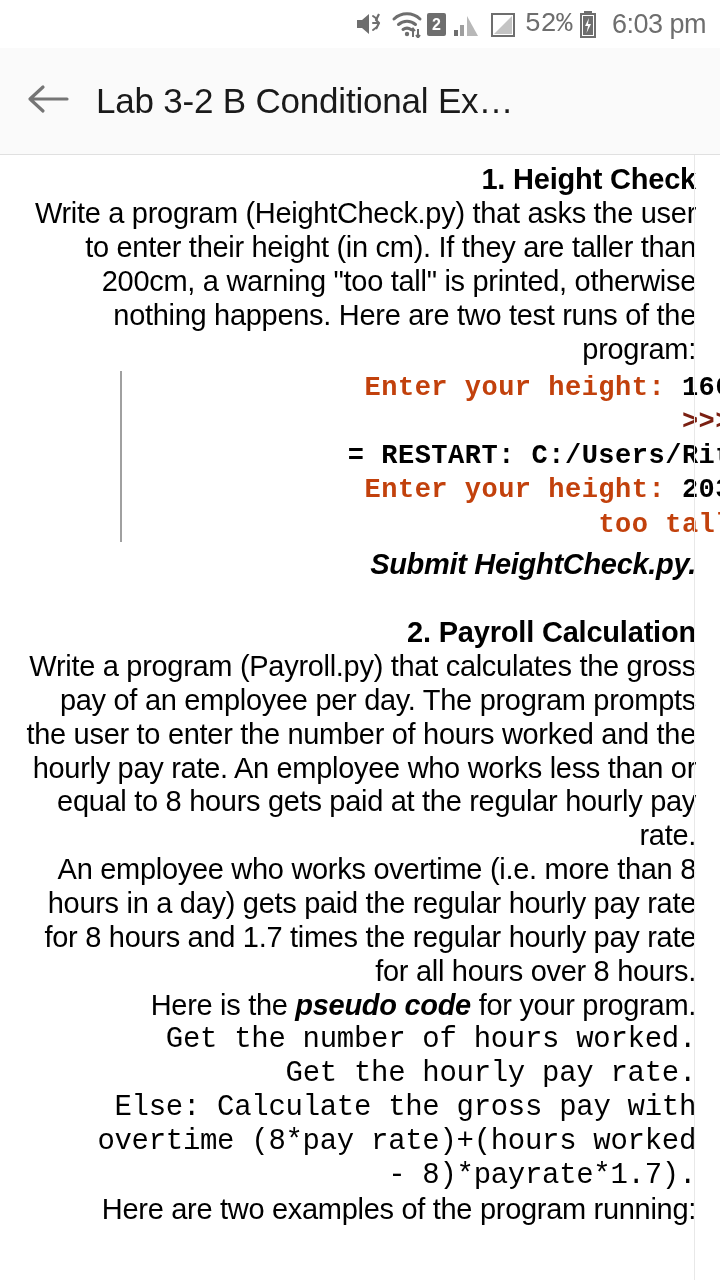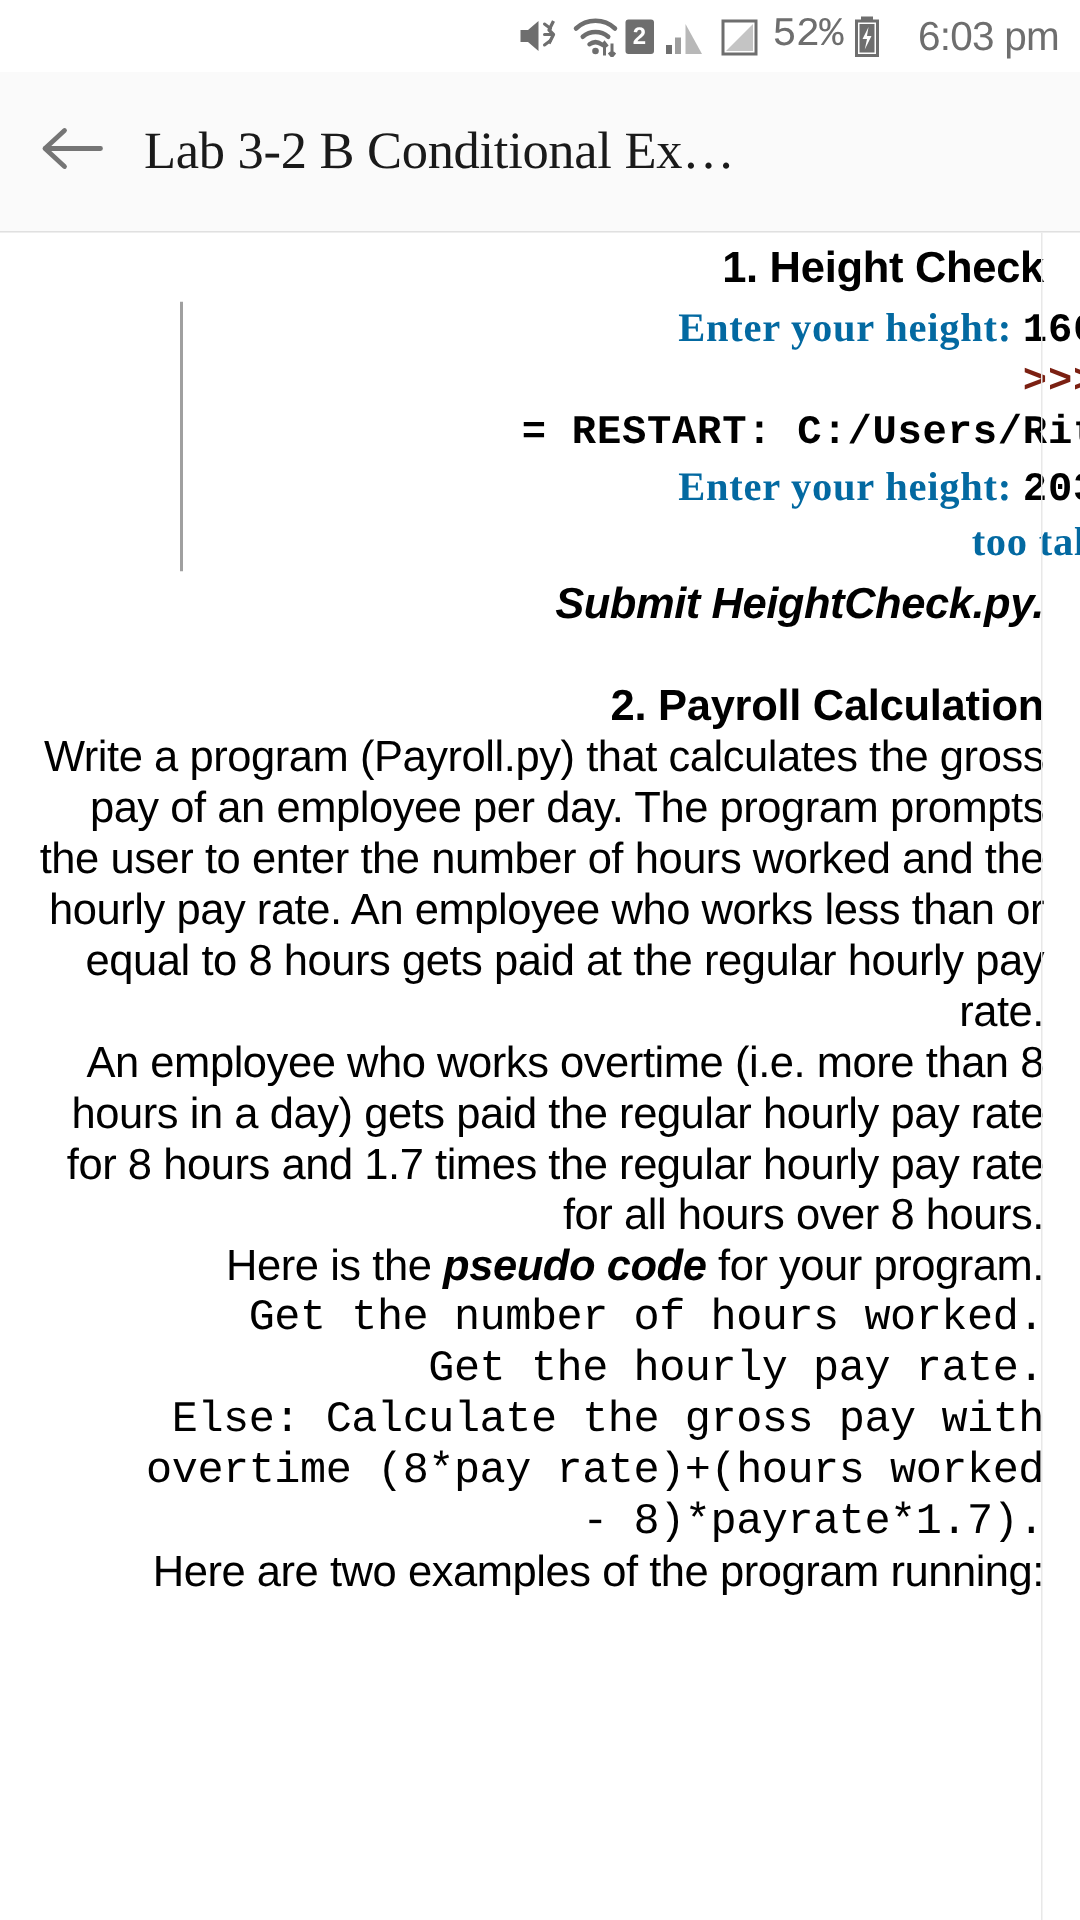--- a/index.html
+++ b/index.html
@@ -48,21 +48,21 @@
     font-size: 27px;
     color: #6e6e6e;
     letter-spacing: -0.5px;
     font-family: Liberation Mono, monospace;
   }
   .clock {
     font-size: 27px;
     color: #6e6e6e;
     letter-spacing: -0.5px;
     font-family: "Liberation Sans", sans-serif;
-    margin-left: 18px;
+    margin-left: 8px;
   }
 
   
   .app-bar {
     height: 107px;
     background: #fafafa;
     border-bottom: 1px solid #e0e0e0;
     display: flex;
     align-items: center;
     box-sizing: border-box;
@@ -70,21 +70,21 @@
   .back-btn {
     width: 96px;
     display: flex;
     align-items: center;
     justify-content: center;
     cursor: pointer;
   }
   .app-title {
     font-size: 35px;
     color: #1a1a1a;
-    font-family: Liberation Serif, serif;
+    font-family: Liberation Sans, sans-serif;
     white-space: nowrap;
     overflow: hidden;
     letter-spacing: -0.2px;
   }
 
   
   .doc {
     padding: 0;
     position: relative;
     height: 1125px;
@@ -153,21 +153,21 @@
     width: 600px;
   }
   .code-line {
     font-family: "Liberation Mono", monospace;
     font-size: 27px;
     font-weight: bold;
     line-height: 1.27;
     white-space: nowrap;
     letter-spacing: 0.5px;
   }
-  .c-blue  { color: #0369a1; font-family: Liberation Serif, serif; }
+  .c-blue  { color: #c2410c; }
   .c-black { color: #000000; }
   .c-red   { color: #7b2012; }
 
   
   .pseudo {
     padding-left: 48px;
   }
   .pseudo .para { letter-spacing: -0.3px; font-family: Liberation Mono, monospace; }
   .lastline {
     padding-left: 6px;
@@ -239,20 +239,21 @@
     </span>
   </div>
   <div class="app-title">Lab 3-2 B Conditional Ex…</div>
 </div>
 
 <div class="doc">
   <div class="page-edge-right"></div>
   <div class="doc-inner">
 
     <div class="h-sec">1. Height Check</div>
+    <div class="para">Write a program (HeightCheck.py) that asks the user to enter their height (in cm). If they are taller than 200cm, a warning "too tall" is printed, otherwise nothing happens. Here are two test runs of the program:</div>
 
     <div class="code-block">
       <div class="code-inner">
         <div class="code-line">
           <span class="c-blue">Enter your height: </span><span class="c-black">166</span>
         </div>
         <div class="code-line">
           <span class="c-red">&gt;&gt;&gt;</span>
         </div>
         <div class="code-line">

